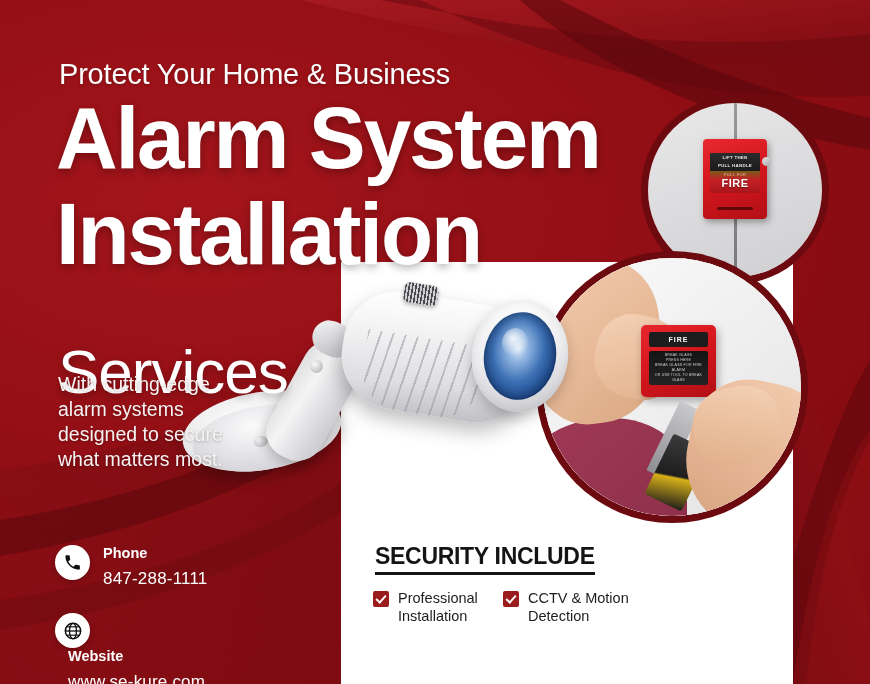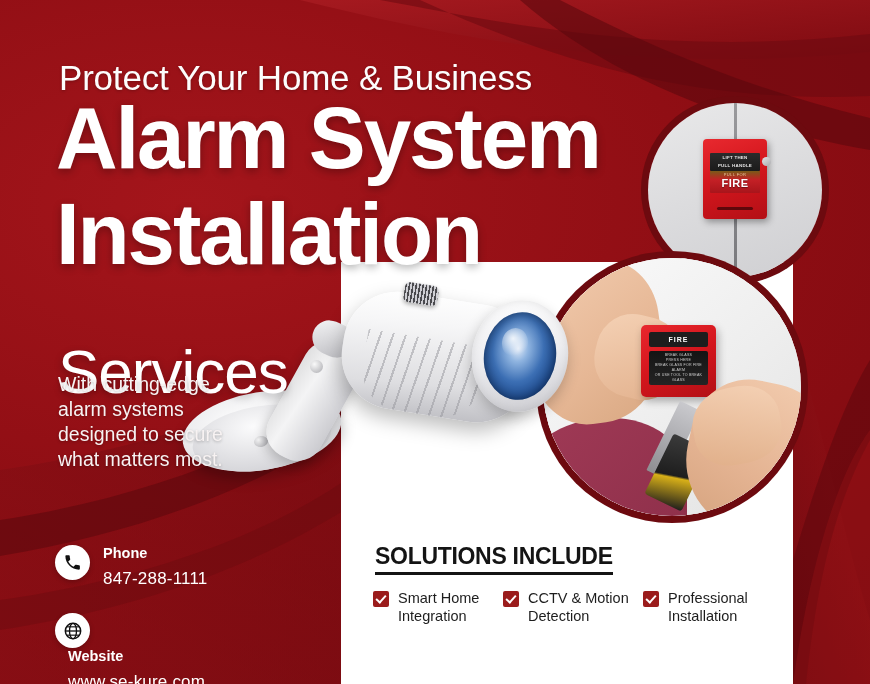--- a/index.html
+++ b/index.html
@@ -140,21 +140,21 @@
     border-radius:50%;background:radial-gradient(circle at 40% 36%,rgba(255,255,255,.85),rgba(255,255,255,0) 70%);
     transform:rotate(9deg);}
   #cam-knob{position:absolute;left:228px;top:-2px;width:34px;height:20px;
     background:repeating-linear-gradient(90deg,#4a4a4e 0px,#4a4a4e 1.6px,#cfcfd4 1.6px,#cfcfd4 3.4px);
     border-radius:5px;transform:rotate(9deg);
     box-shadow:0 2px 4px rgba(0,0,0,.3);}
 
   
   #eyebrow{
     position:absolute;left:59px;top:58px;
-    color:#fdfdfd;font-size:35px;font-weight:400;letter-spacing:-.2px;
+    color:#fdfdfd;font-size:29px;font-weight:400;letter-spacing:-.2px;
     text-shadow:0 1px 3px rgba(0,0,0,.25);white-space:nowrap;
   }
   .headline{
     position:absolute;left:56px;color:#ffffff;font-weight:bold;
     font-size:88px;line-height:84px;letter-spacing:-2.2px;
     text-shadow:0 3px 9px rgba(0,0,0,.30);white-space:nowrap;
     transform:scaleX(.97);transform-origin:left center;
   }
   #headline1{top:96px;}
   #headline2{top:192px;}
@@ -325,31 +325,27 @@
       </svg>
     </div>
     <div class="c-text">
       <div class="c-label">Website</div>
       <div class="c-value">www.se-kure.com</div>
     </div>
   </div>
 
   <div id="solutions-heading">
     <br>
-    <span>SOLUTIONS INCLUDE</span>
+    <span>SECURITY INCLUDE</span>
   </div>
 
   <div id="checklist">
-    <div class="check-item" id="check-0">
+    <div class="check-item" id="check-1">
       <span class="cb"></span>
-      <span class="cb-label">Smart Home Integration</span>
+      <span class="cb-label">Professional Installation</span>
     </div>
     <div class="check-item" id="check-2">
       <span class="cb"></span>
       <span class="cb-label">CCTV &amp; Motion Detection</span>
     </div>
-    <div class="check-item" id="check-1">
-      <span class="cb"></span>
-      <span class="cb-label">Professional Installation</span>
-    </div>
   </div>
 
 </div>
 
 </body></html>

